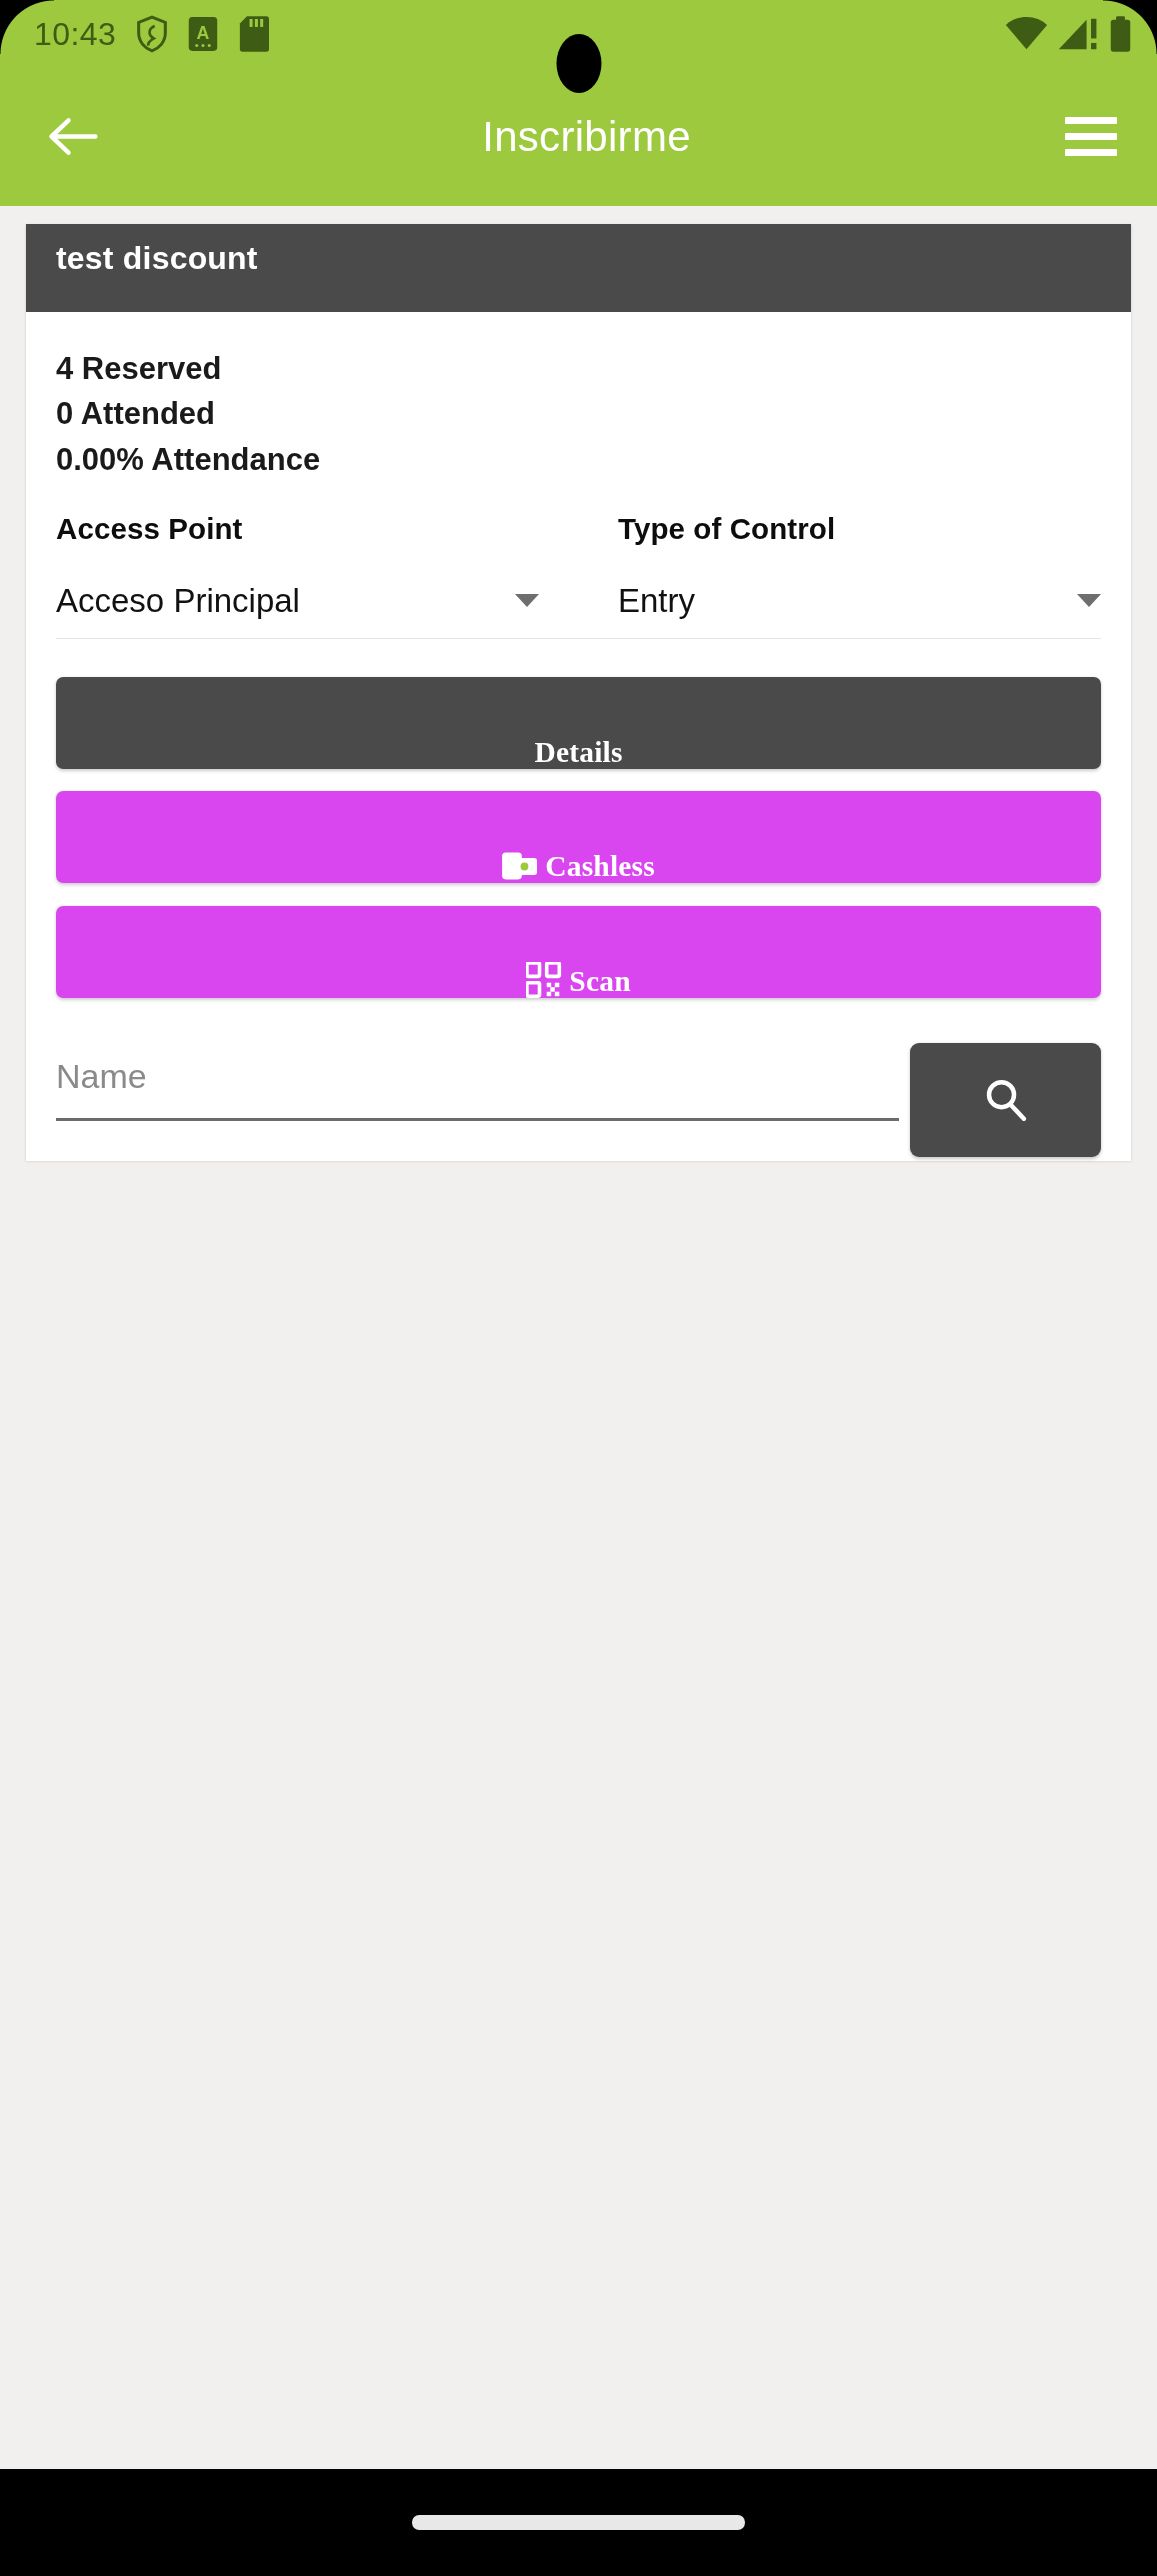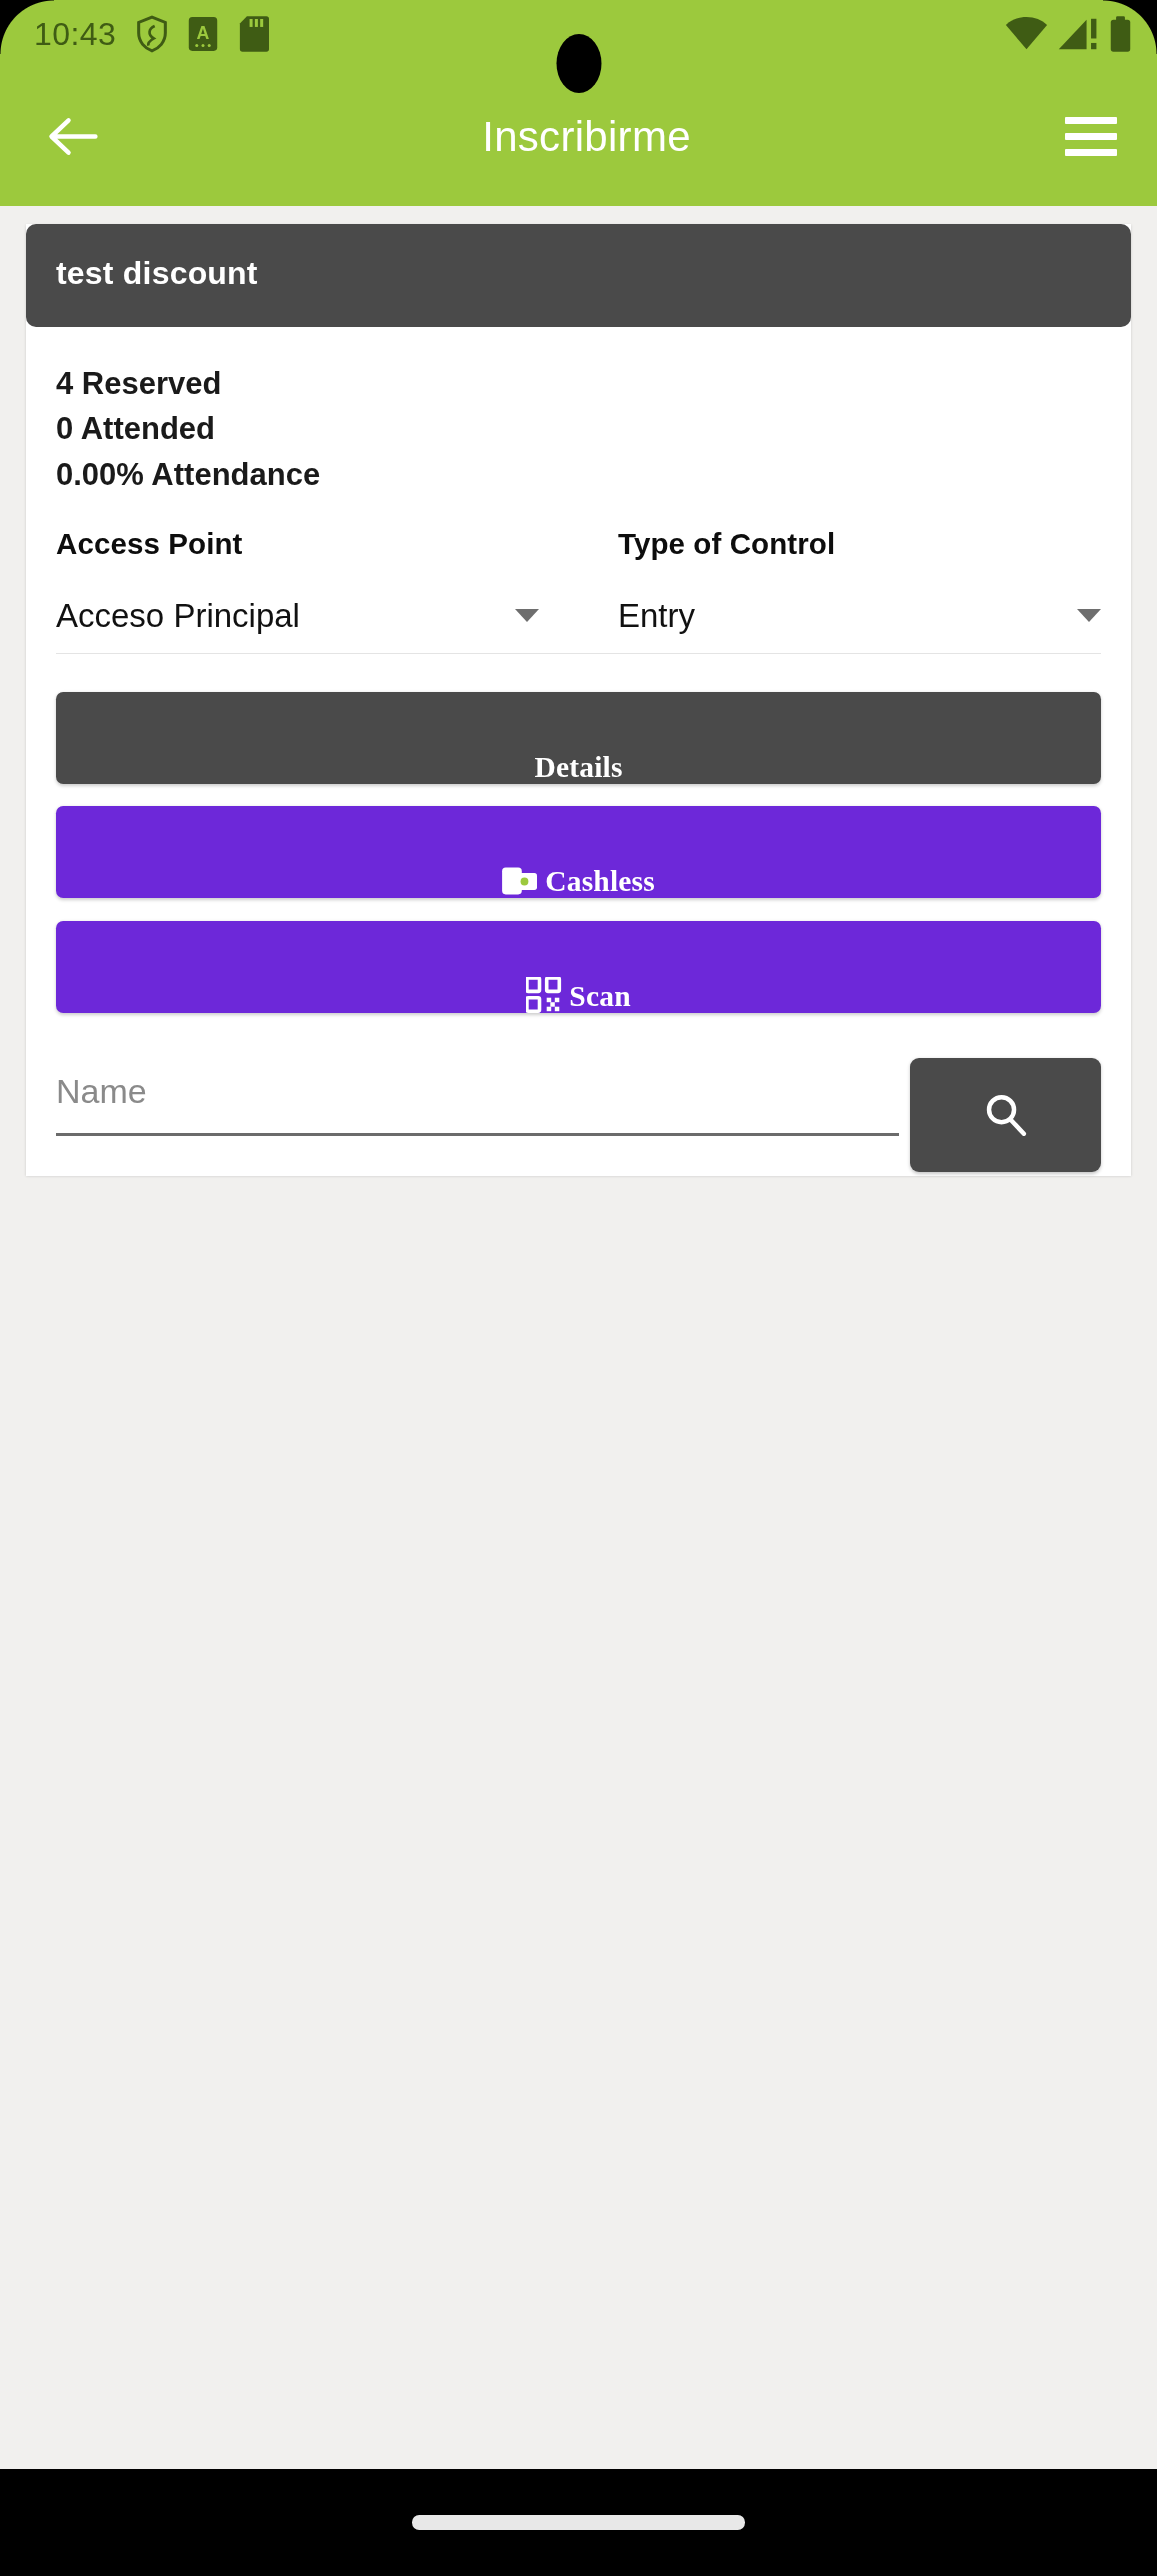--- a/index.html
+++ b/index.html
@@ -121,22 +121,21 @@
     padding: 18px 26px 0 26px;
   }
   .card {
     background: #FFFFFF;
     box-shadow: 0 0.9px 2.7px rgba(0,0,0,0.16);
     overflow: visible;
     position: relative;
   }
   .card-header {
     background: #4A4A4A;
-    padding: 31px 30px 35px 30px;
-    border-radius: 10px;
+    padding: 16px 30px 35px 30px;
   }
   .card-header-title {
     color: #FFFFFF;
     font-size: 32px;
     font-weight: bold;
     letter-spacing: 0.2px;
   }
   .card-body {
     padding: 34px 30px 0 30px;
   }
@@ -199,21 +198,21 @@
     margin-bottom: 22.4px;
     cursor: pointer;
     box-shadow: 0 1.8px 3.6px rgba(0,0,0,0.20);
     font-size: 29.5px;
     font-weight: bold;
     color: #FFFFFF;
     letter-spacing: 0.2px;
     font-family: Liberation Serif, serif;
   }
   .btn-dark { background: #4A4A4A; }
-  .btn-green { background: #6d28d9; }
+  .btn-green { background: #d946ef; }
   .btn-icon { display: flex; align-items: center; }
 
   
   .search-row {
     display: flex;
     align-items: flex-start;
     padding-top: 21.5px;
     padding-bottom: 3.6px;
   }
   .search-field {

